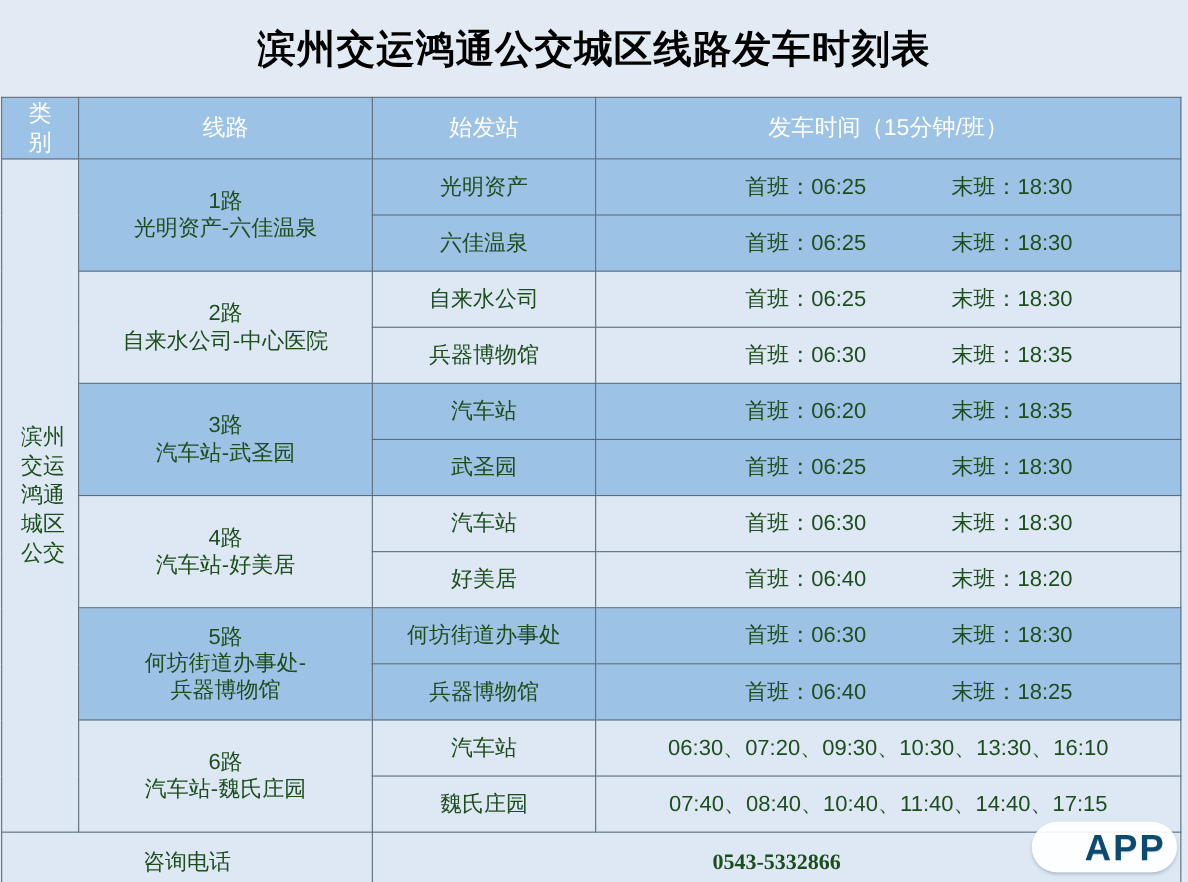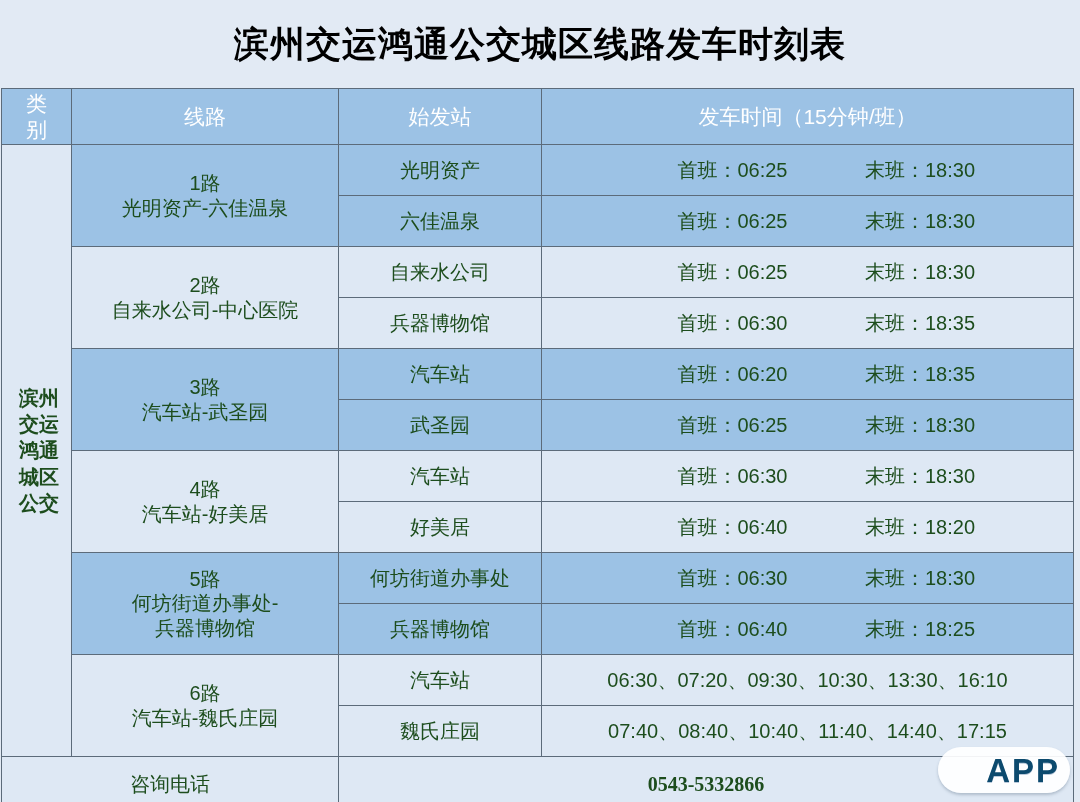--- a/index.html
+++ b/index.html
@@ -82,21 +82,20 @@
   }
   .class-label {
     display: block;
     width: 42px;
     margin: 0 auto;
     font-size: 20px;
     line-height: 1.32;
     color: #1d4d1d;
     word-break: break-all;
     text-align: center;
-    font-weight: bold;
   }
 
   td.route-cell {
     font-size: 20px;
   }
   .route-line { display: block; }
 
   td.times-cell {
     text-align: left;
     padding-left: 10px;

